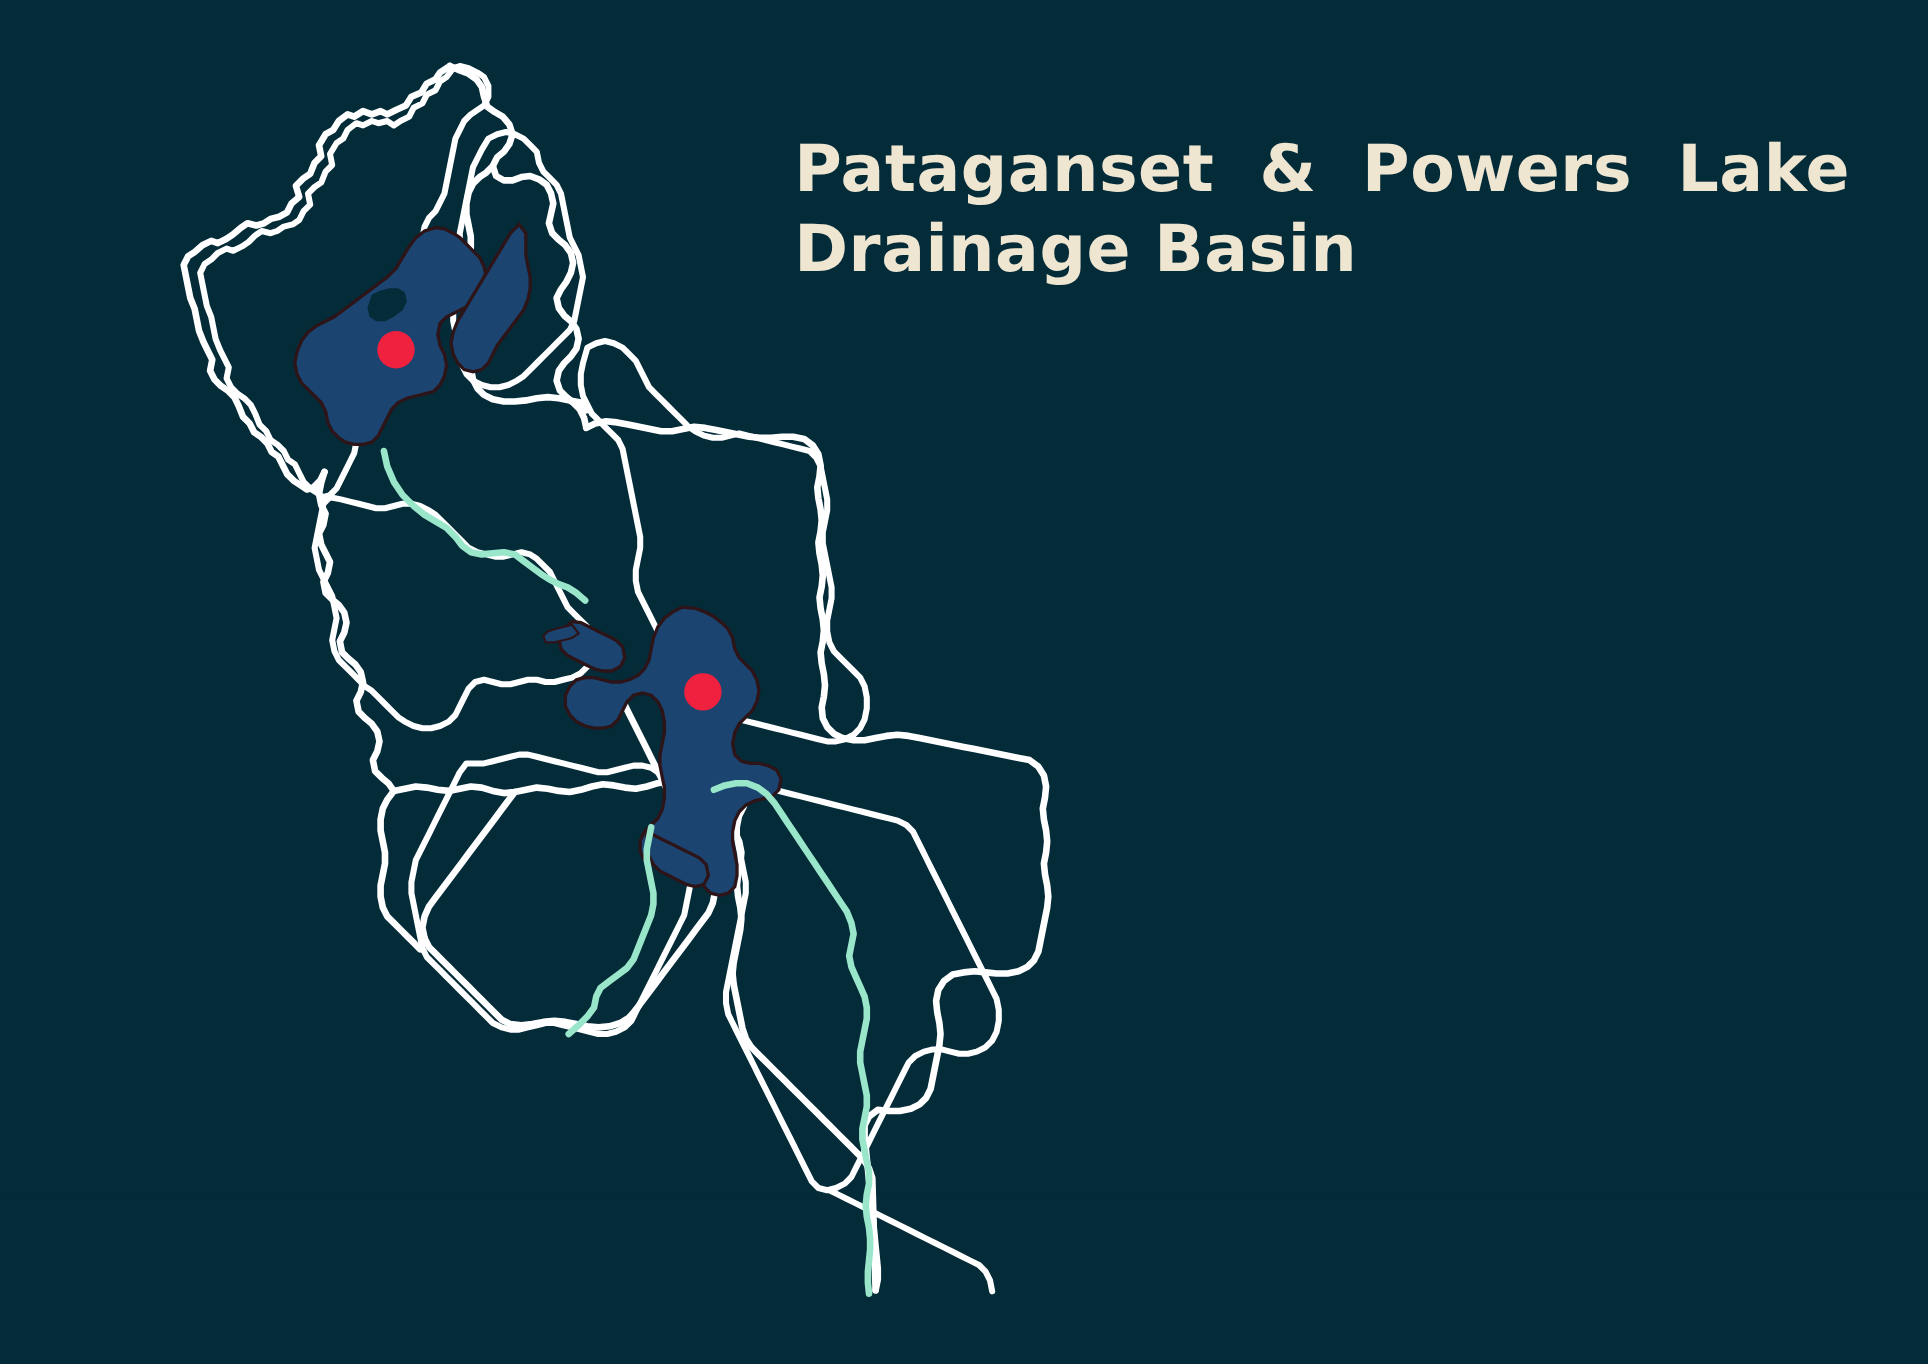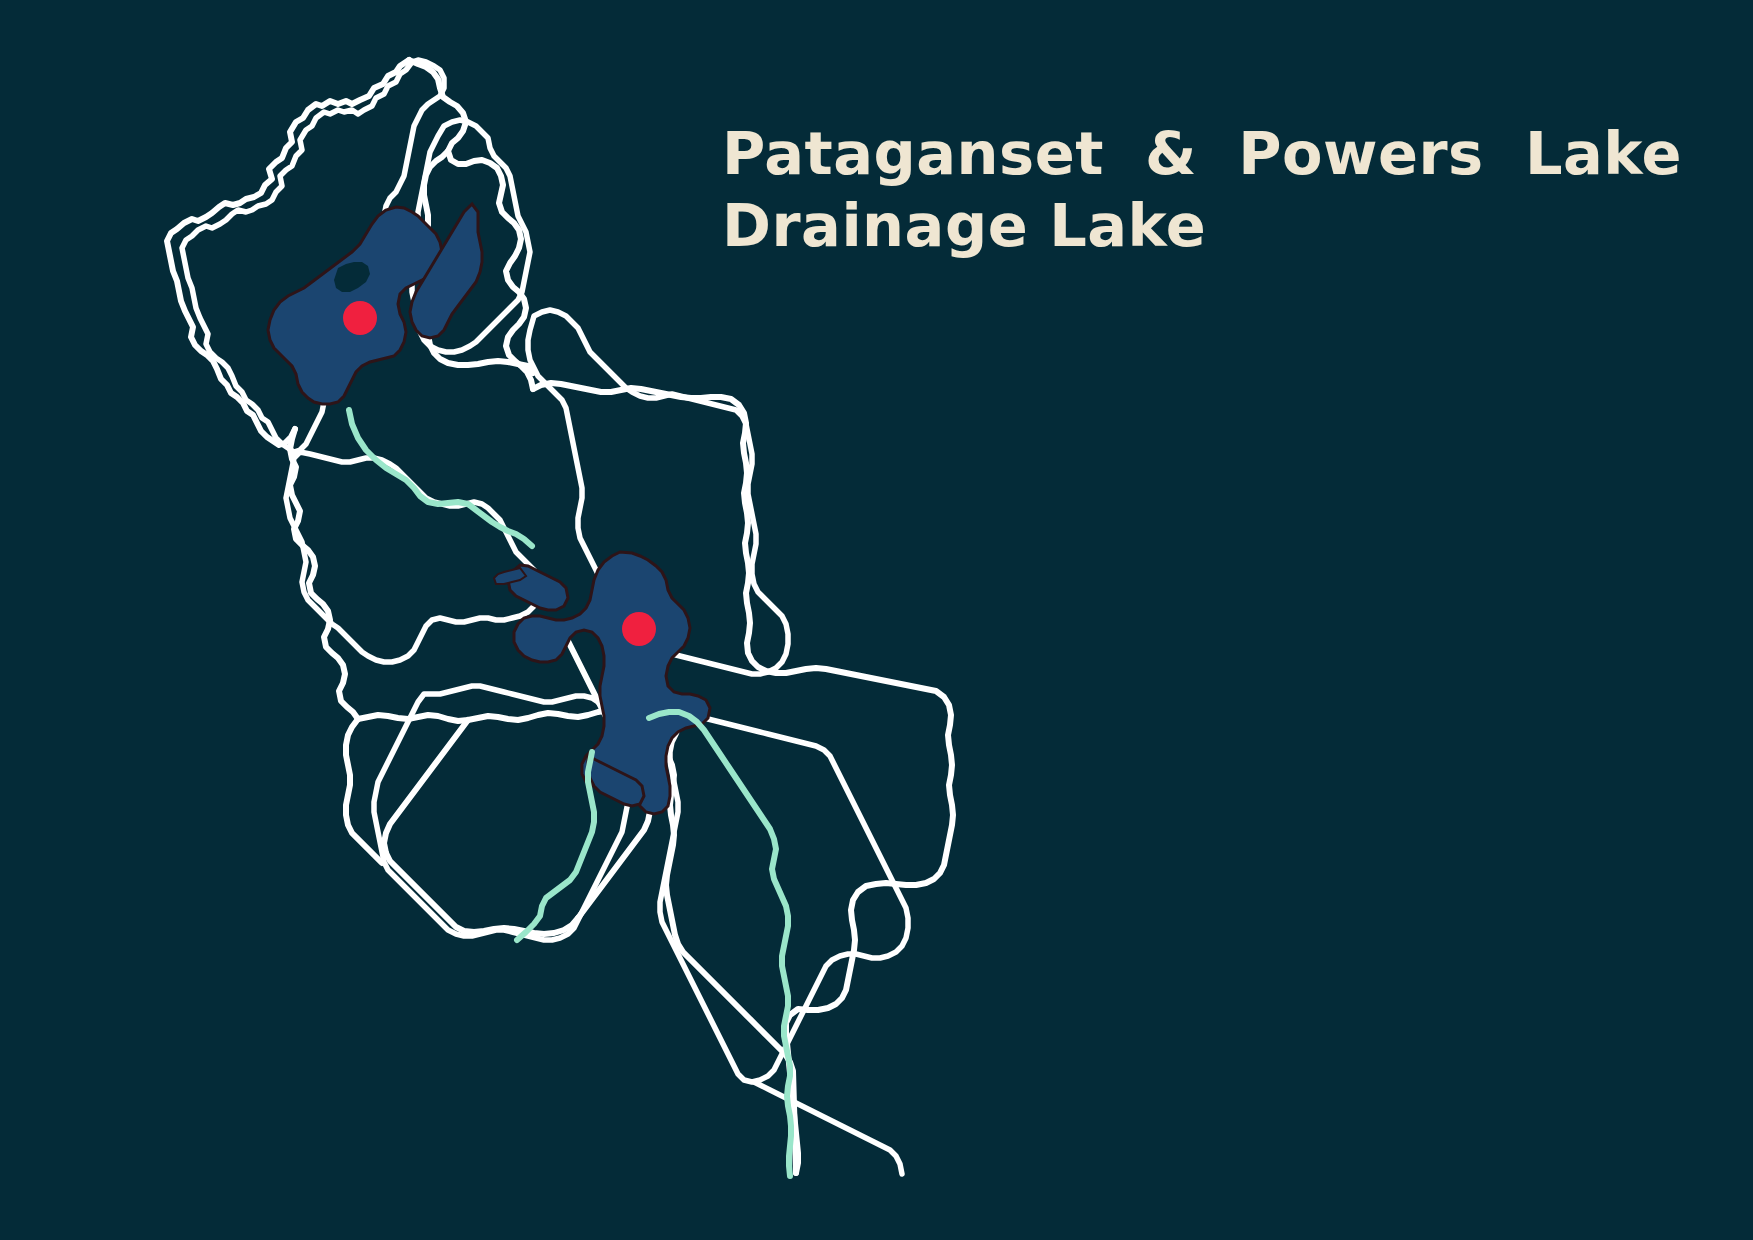--- a/index.html
+++ b/index.html
@@ -352,16 +352,16 @@
     </g>
 
     <g>
       <circle cx="360" cy="318" r="17" fill="#f0203f"></circle>
       <circle cx="639" cy="629" r="17" fill="#f0203f"></circle>
     </g>
   </svg>
 
   <div class="map-title">
     <span class="line line-1">Pataganset &amp; Powers Lake</span>
-    <span class="line line-2">Drainage Lake</span>
+    <span class="line line-2">Drainage Basin</span>
   </div>
 
 </div>
 
 </body></html>

